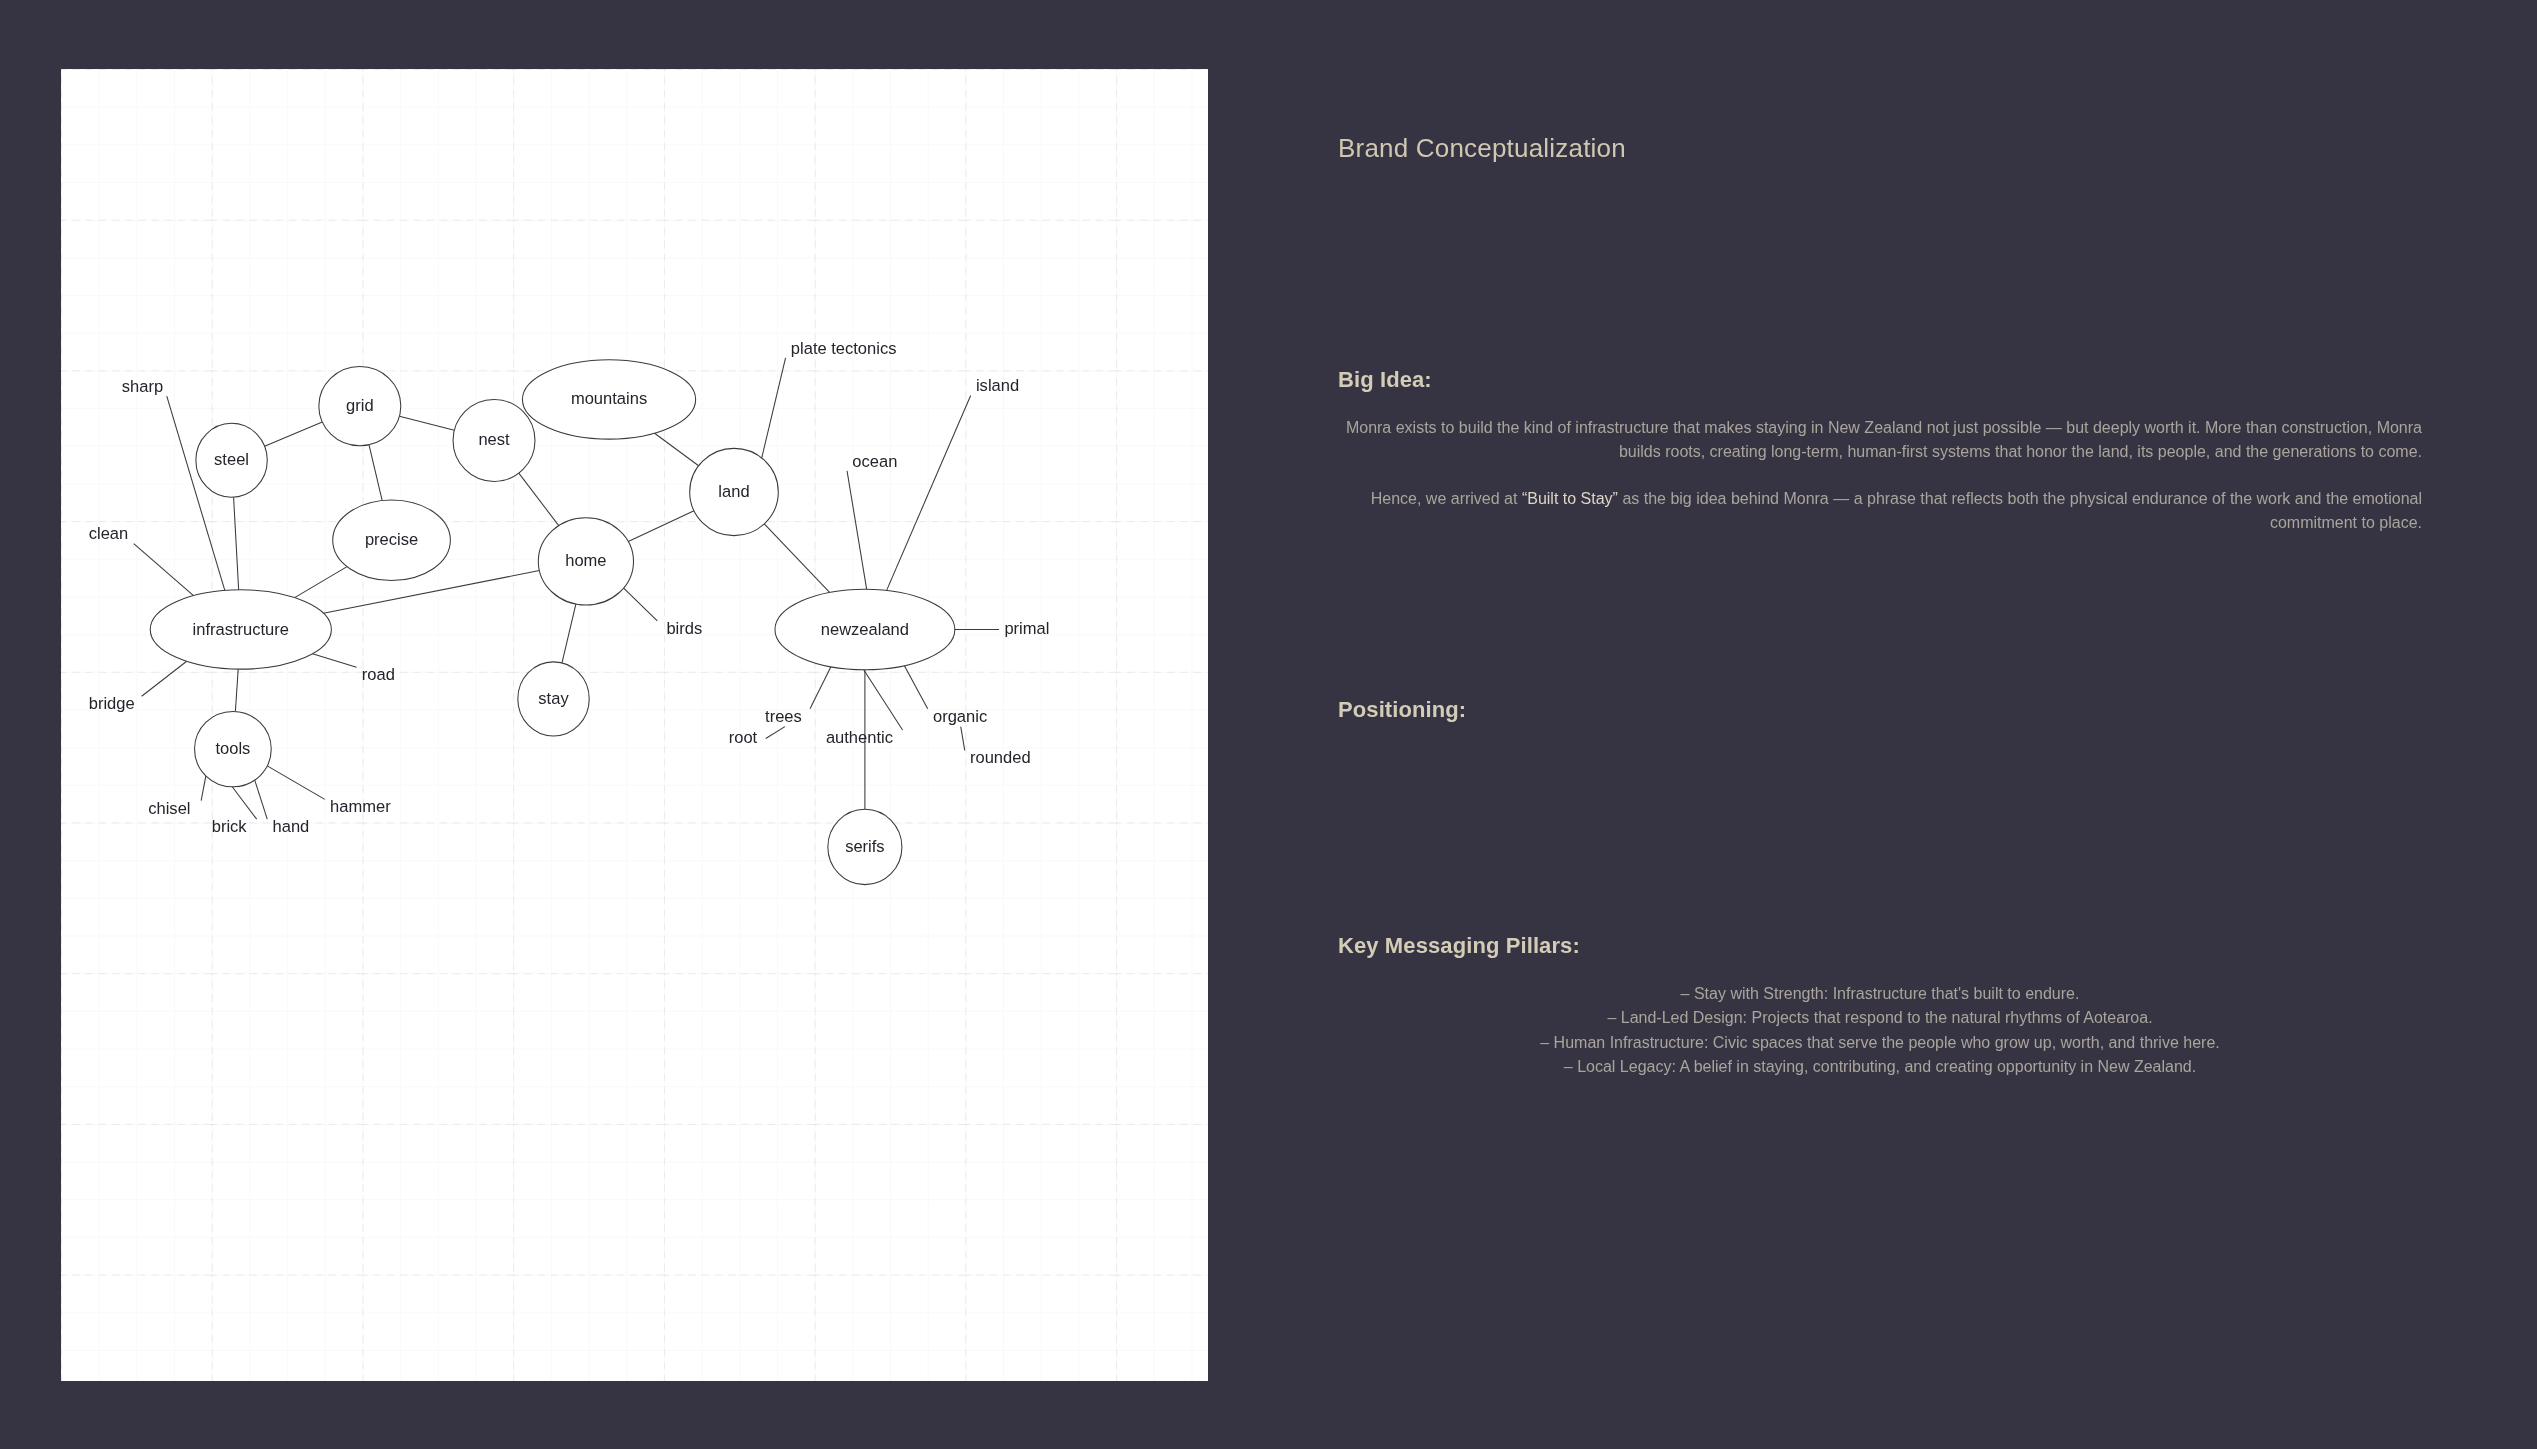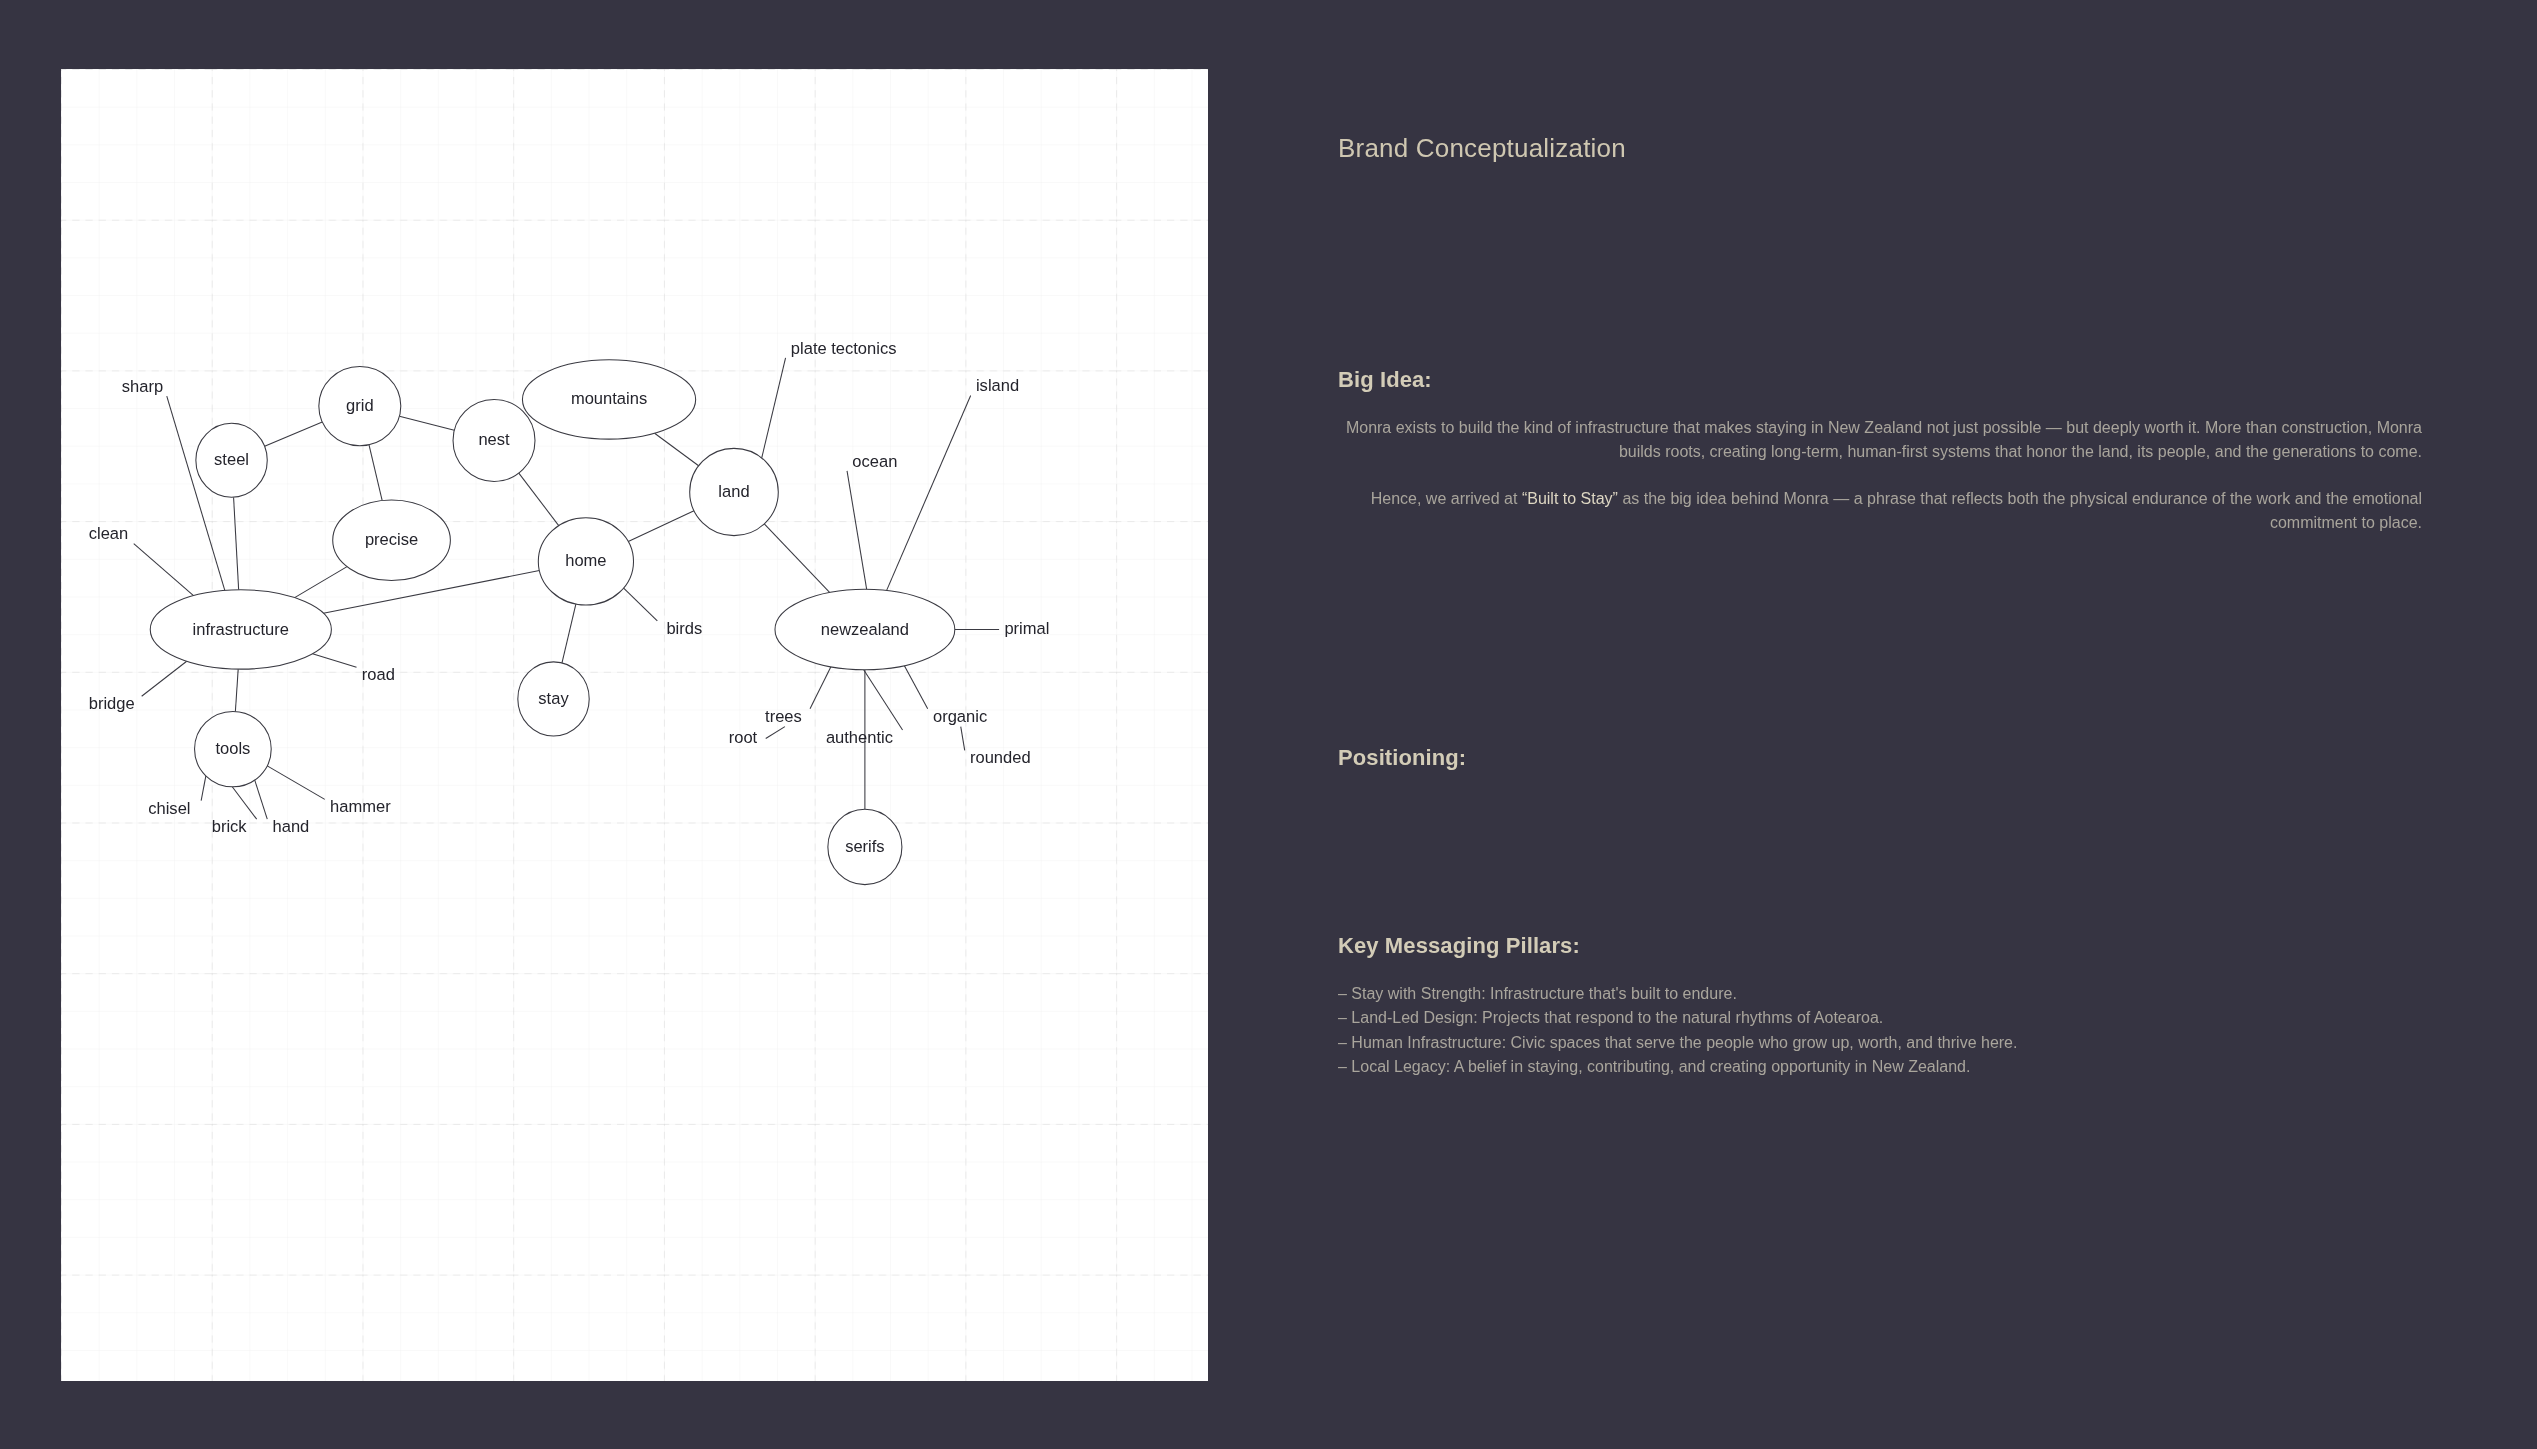--- a/index.html
+++ b/index.html
@@ -94,26 +94,27 @@
     margin: 0;
     font-weight: 400;
     text-align: right;
   }
   .section-body + .section-body { margin-top: 22px; }
   .emph {
     color: #ded7c3;
     font-weight: 400;
   }
   #section-big-idea { top: 367px; }
-  #section-positioning { top: 697px; margin-top: 48px; }
+  #section-positioning { top: 697px; }
   #section-pillars { top: 933px; }
   .pillar-list {
     list-style: none;
-    margin: 0;
+    margin: 8px;
     padding: 0;
+    text-align: center;
   }
   .pillar-item {
     font-size: 16px;
     line-height: 24.5px;
     color: #a9a59c;
   }
 </style>
 </head>
 <body>
 

